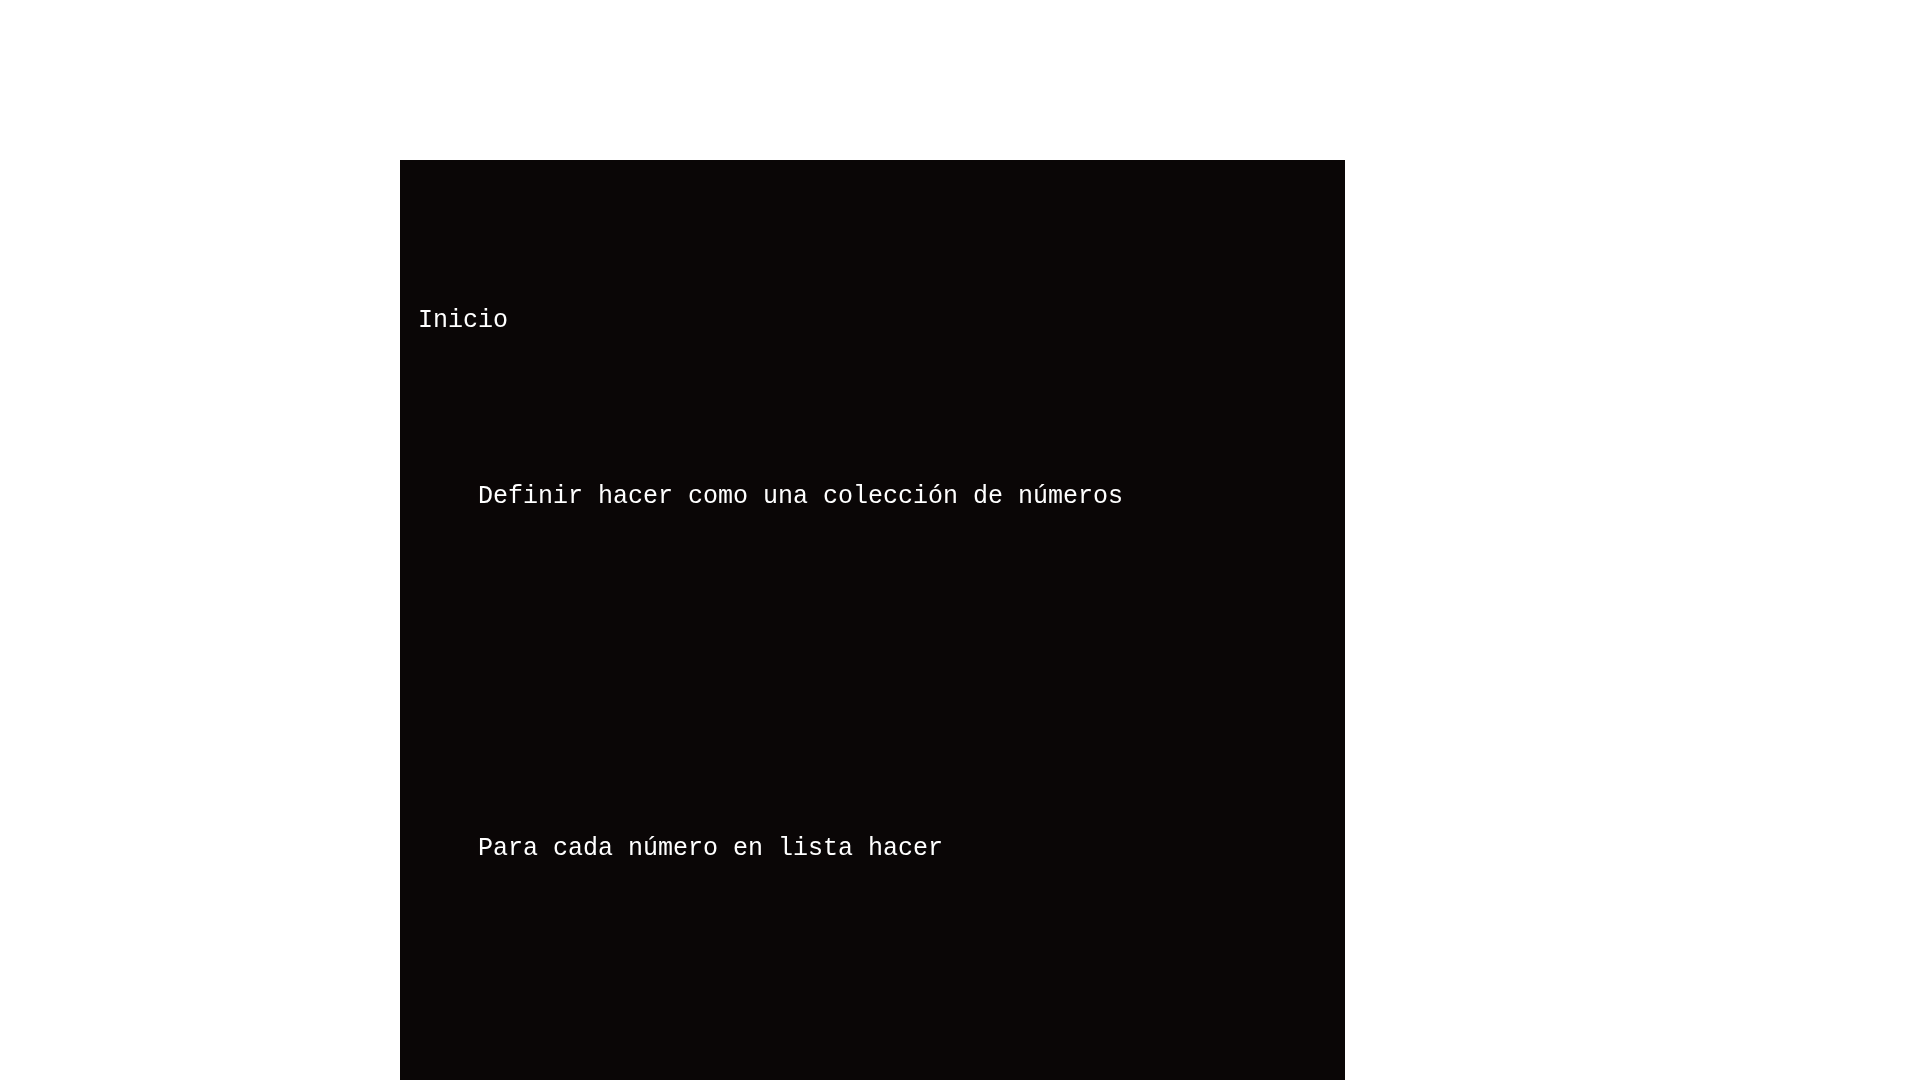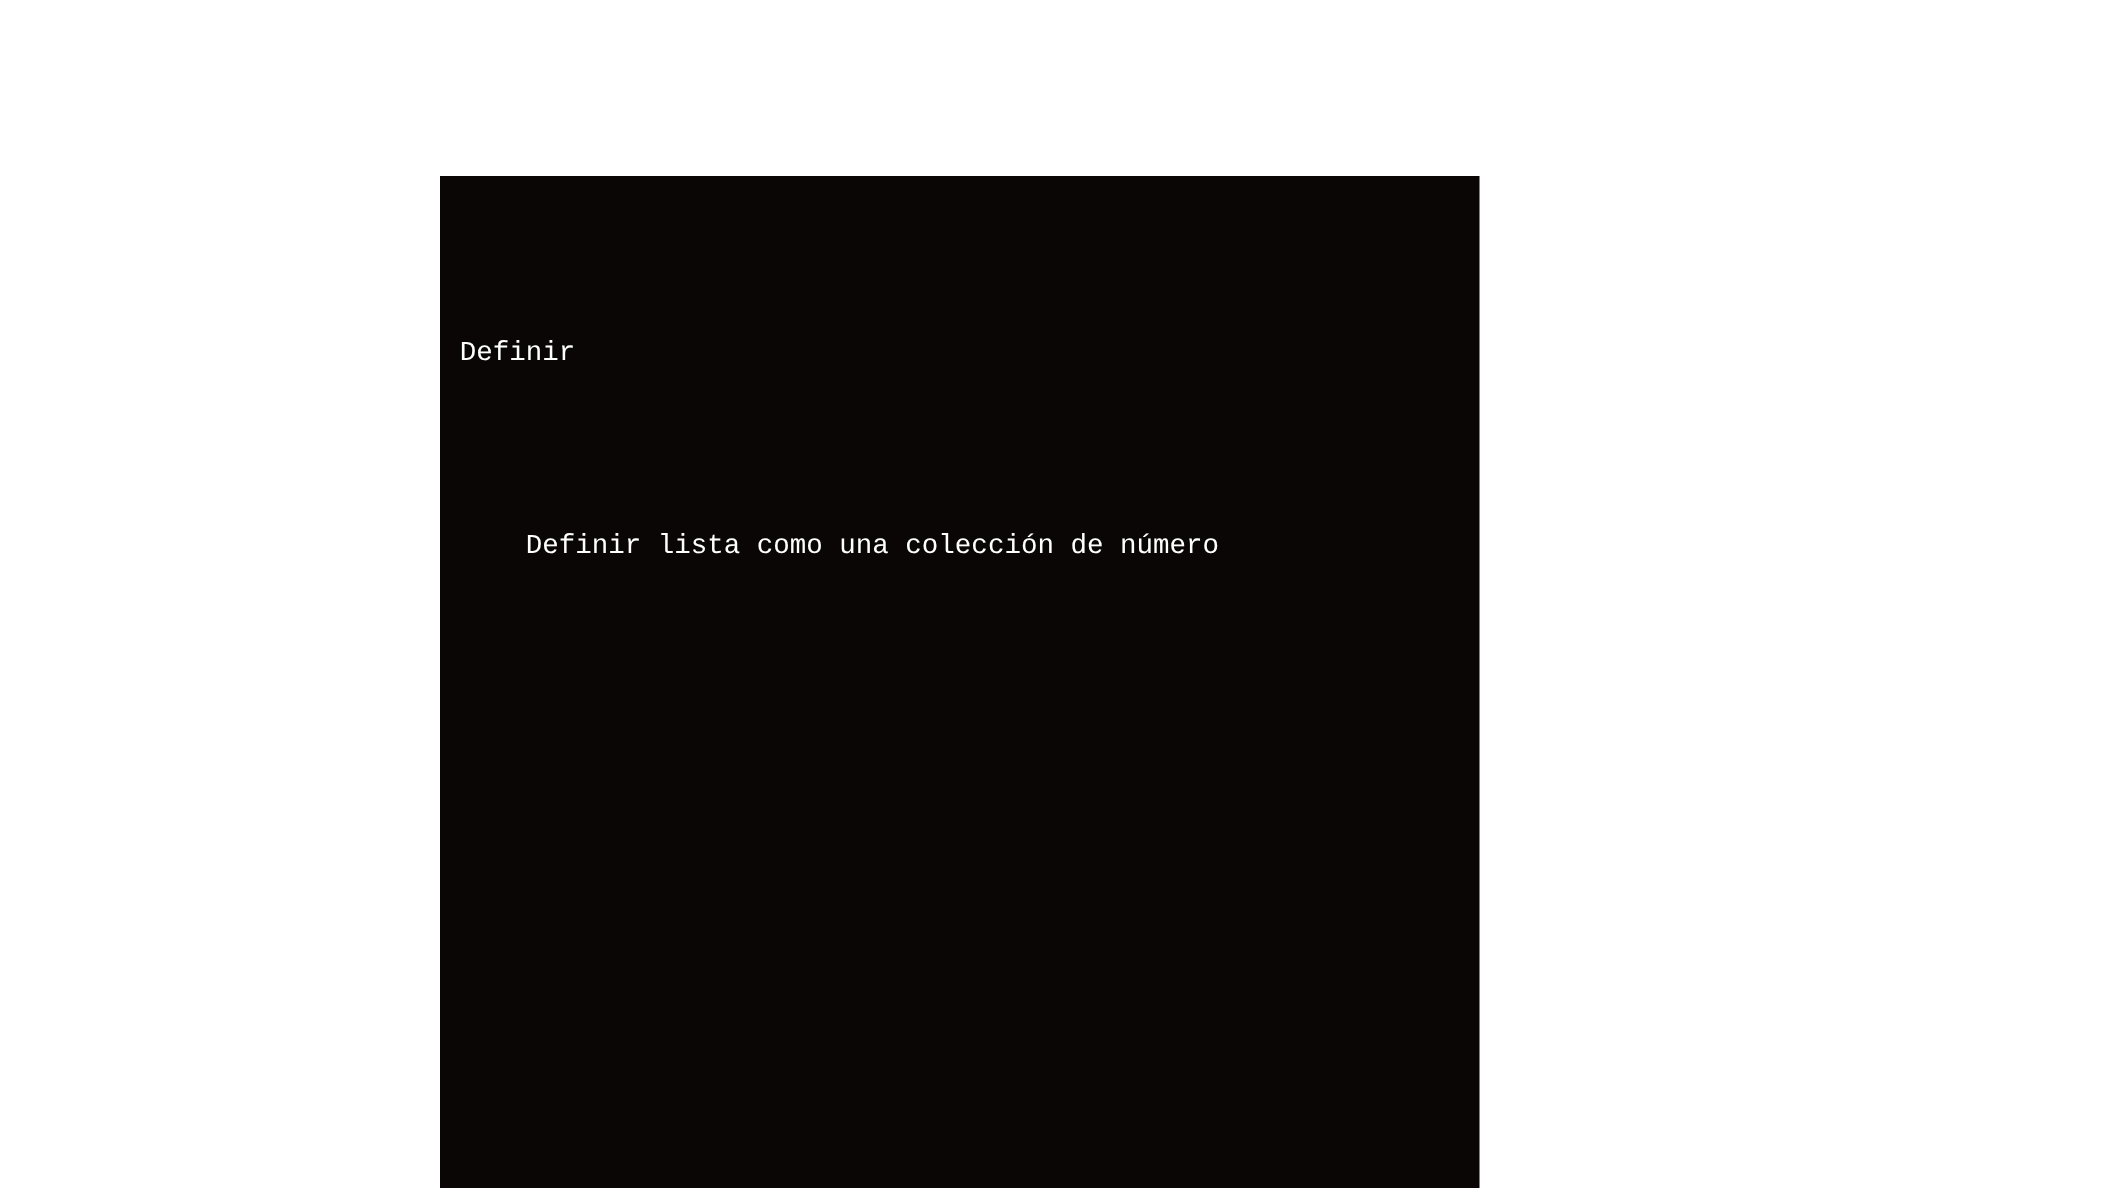--- a/index.html
+++ b/index.html
@@ -35,23 +35,24 @@
     }
     .blank-line {
       display: block;
       height: 2.35em;
     }
   </style>
 </head>
 <body>
 
 <div class="code-block">
-  <span class="code-line">Definir</span>
-  <span class="code-line indent-1">Definir lista como una colección de número</span>
+  <span class="code-line">Inicio</span>
+  <span class="code-line indent-1">Definir hacer como una colección de números</span>
   <span class="blank-line"></span>
+  <span class="code-line indent-1">Para cada número en lista hacer</span>
   
   
   
   
   
   
   
 </div>
 
 </body></html>

